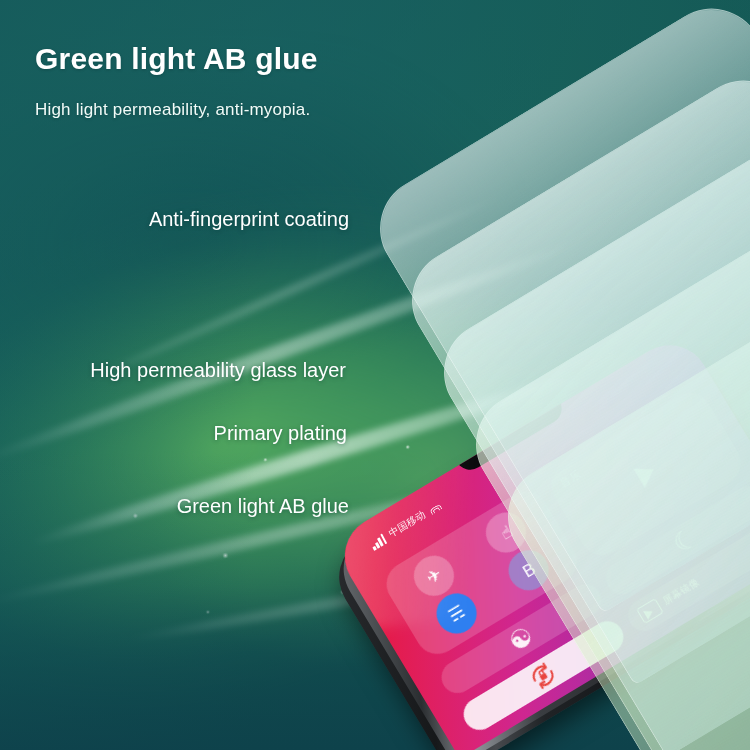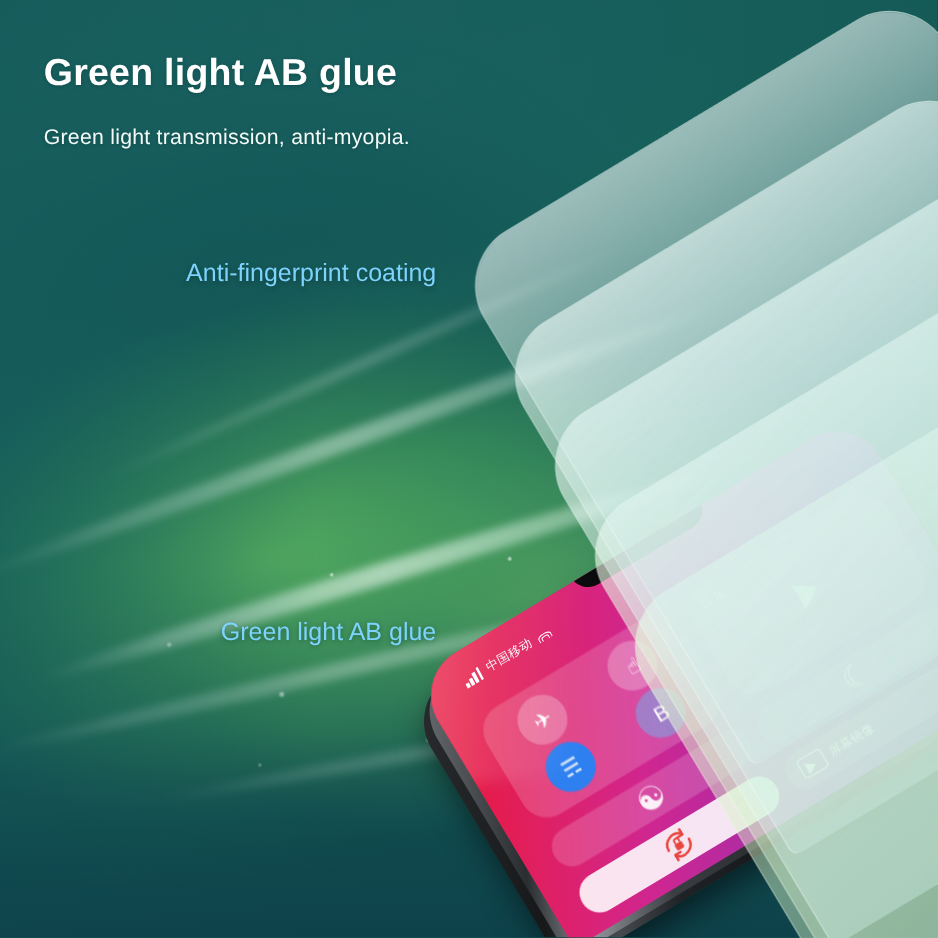--- a/index.html
+++ b/index.html
@@ -208,21 +208,21 @@
     color:#ffffff;font-size:30px;font-weight:bold;letter-spacing:.2px;
     text-shadow:0 1px 3px rgba(0,40,40,.30);
   }
   #subtitle{
     position:absolute;left:35px;top:100px;
     color:#f2fbf8;font-size:17px;letter-spacing:.2px;
     text-shadow:0 1px 3px rgba(0,40,40,.28);
   }
   .layer-label{
     position:absolute;
-    color:#7dd3fc;font-size:20px;white-space:nowrap;
+    color:#ffffff;font-size:20px;white-space:nowrap;
     text-shadow:0 1px 4px rgba(0,45,45,.42);
     text-align:right;
   }
   .ll0{right:401px;top:208px;}
   .ll1{right:405px;top:283px;}
   .ll2{right:404px;top:359px;}
   .ll3{right:403px;top:422px;}
   .ll4{right:401px;top:495px;}
 </style>
 </head>
@@ -321,18 +321,20 @@
       <div class="sheet-hi"></div>
     </div>
   <div class="sheet s2">
       <div class="sheet-hi"></div>
     </div>
   <div class="sheet s1">
       <div class="sheet-hi"></div>
     </div>
 
   <div id="title">Green light AB glue</div>
-  <div id="subtitle">Green light transmission, anti-myopia.</div>
+  <div id="subtitle">High light permeability, anti-myopia.</div>
 
   <div class="layer-label ll0">Anti-fingerprint coating</div>
+  <div class="layer-label ll2">High permeability glass layer</div>
+  <div class="layer-label ll3">Primary plating</div>
   <div class="layer-label ll4">Green light AB glue</div>
 
 </div>
 
 </body></html>

